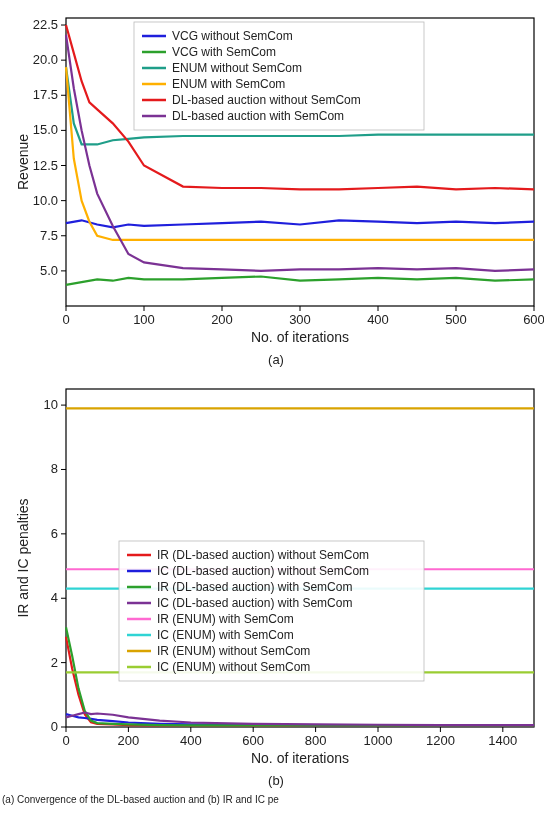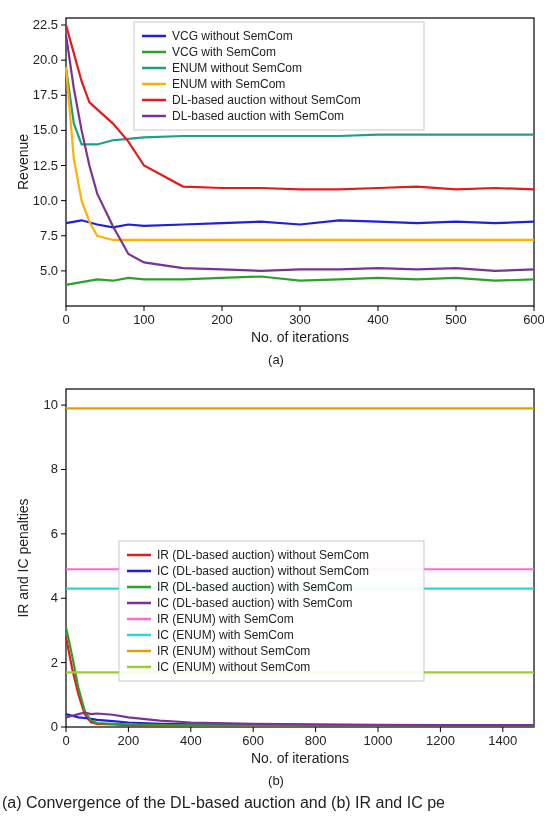--- a/index.html
+++ b/index.html
@@ -1,21 +1,21 @@
 <!DOCTYPE html>
 <html><head>
   <meta charset="utf-8">
   <style>
     * { box-sizing: border-box; margin: 0; padding: 0; }
     body { width: 552px; height: 840px; background: white; font-family: sans-serif; font-size: 11px; color: #222; }
     .chart-wrap { position: relative; margin: 10px auto 0; }
     #chartA { width: 530px; height: 340px; margin-left: 14px; }
     #chartB { width: 530px; height: 390px; margin-left: 14px; margin-top: 14px; }
     .caption { text-align: center; font-size: 13px; margin-top: 2px; }
-    .footer { font-size: 16px; padding: 6px 2px 0 2px; white-space: nowrap; overflow: hidden; }
+    .footer { font-size: 10px; padding: 6px 2px 0 2px; white-space: nowrap; overflow: hidden; }
     svg .spine { stroke: #000; stroke-width: 1.2; fill: none; }
     svg text { font-size: 13px; fill: #222; }
     svg .axis-label { font-size: 14px; }
     svg .series { fill: none; stroke-width: 2.2; }
     .legend-box { fill: white; fill-opacity: 0.9; stroke: #bbb; stroke-width: 0.8; }
     .legend-text { font-size: 12px; }
     .legend-line { stroke-width: 2.5; }
   </style>
 </head>
 <body>

